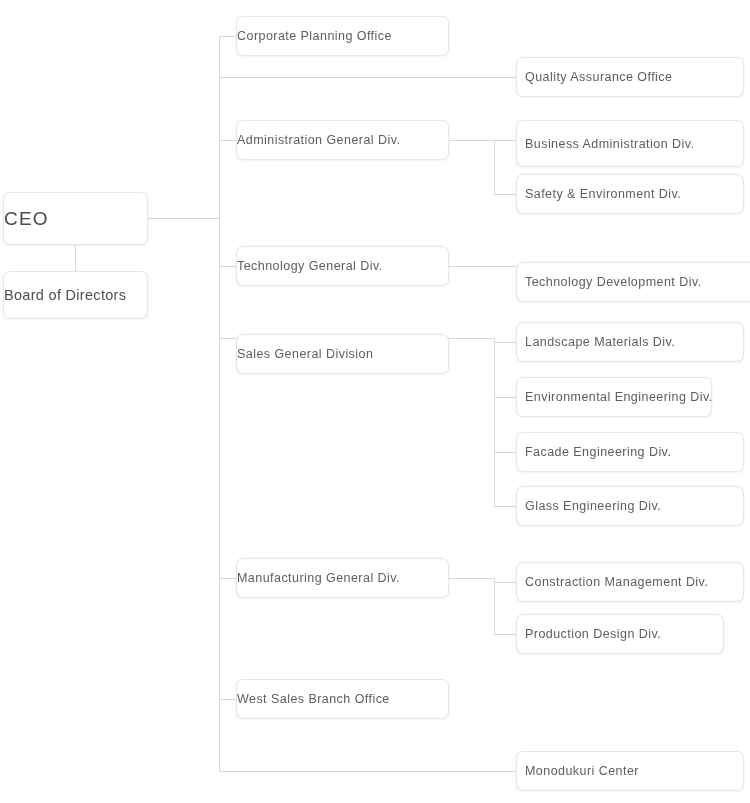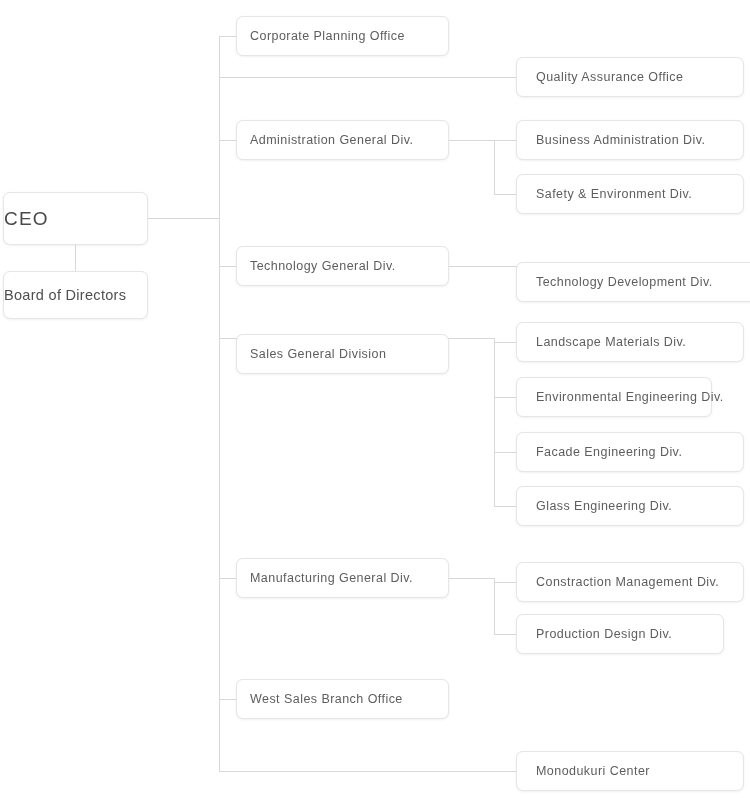--- a/index.html
+++ b/index.html
@@ -41,25 +41,25 @@
     color:#4a4a4a;
   }
   .node.board{
     justify-content:center;
     font-size:14.5px;
     letter-spacing:0.3px;
     color:#4f4f4f;
   }
   
   .node.lvl2{
-    padding-left:13px;
+    padding-left:0;
     font-size:12.5px;
   }
   .node.lvl3{
-    padding-left:19px;
+    padding-left:8px;
     font-size:12.5px;
   }
   
   .line{
     position:absolute;
     background:#d8d8d8;
   }
   .line.h{height:1px;}
   .line.v{width:1px;}
 </style>
@@ -132,21 +132,21 @@
   </div>
 
   <div class="node lvl2" style="left:236px; top:679px; width:213px; height:40px;">
     <span class="label">West Sales Branch Office</span>
   </div>
 
   <div class="node lvl3" style="left:516px; top:57px; width:228px; height:40px;">
     <span class="label">Quality Assurance Office</span>
   </div>
 
-  <div class="node lvl3" style="left:516px; top:120px; width:228px; height:40px;">
+  <div class="node lvl3" style="left:516px; top:120px; width:228px; height:47px;">
     <span class="label">Business Administration Div.</span>
   </div>
 
   <div class="node lvl3" style="left:516px; top:174px; width:228px; height:40px;">
     <span class="label">Safety &amp; Environment Div.</span>
   </div>
 
   <div class="node lvl3" style="left:516px; top:246px; width:249px; height:40px;margin-top:16px;">
     <span class="label">Technology Development Div.</span>
   </div>

